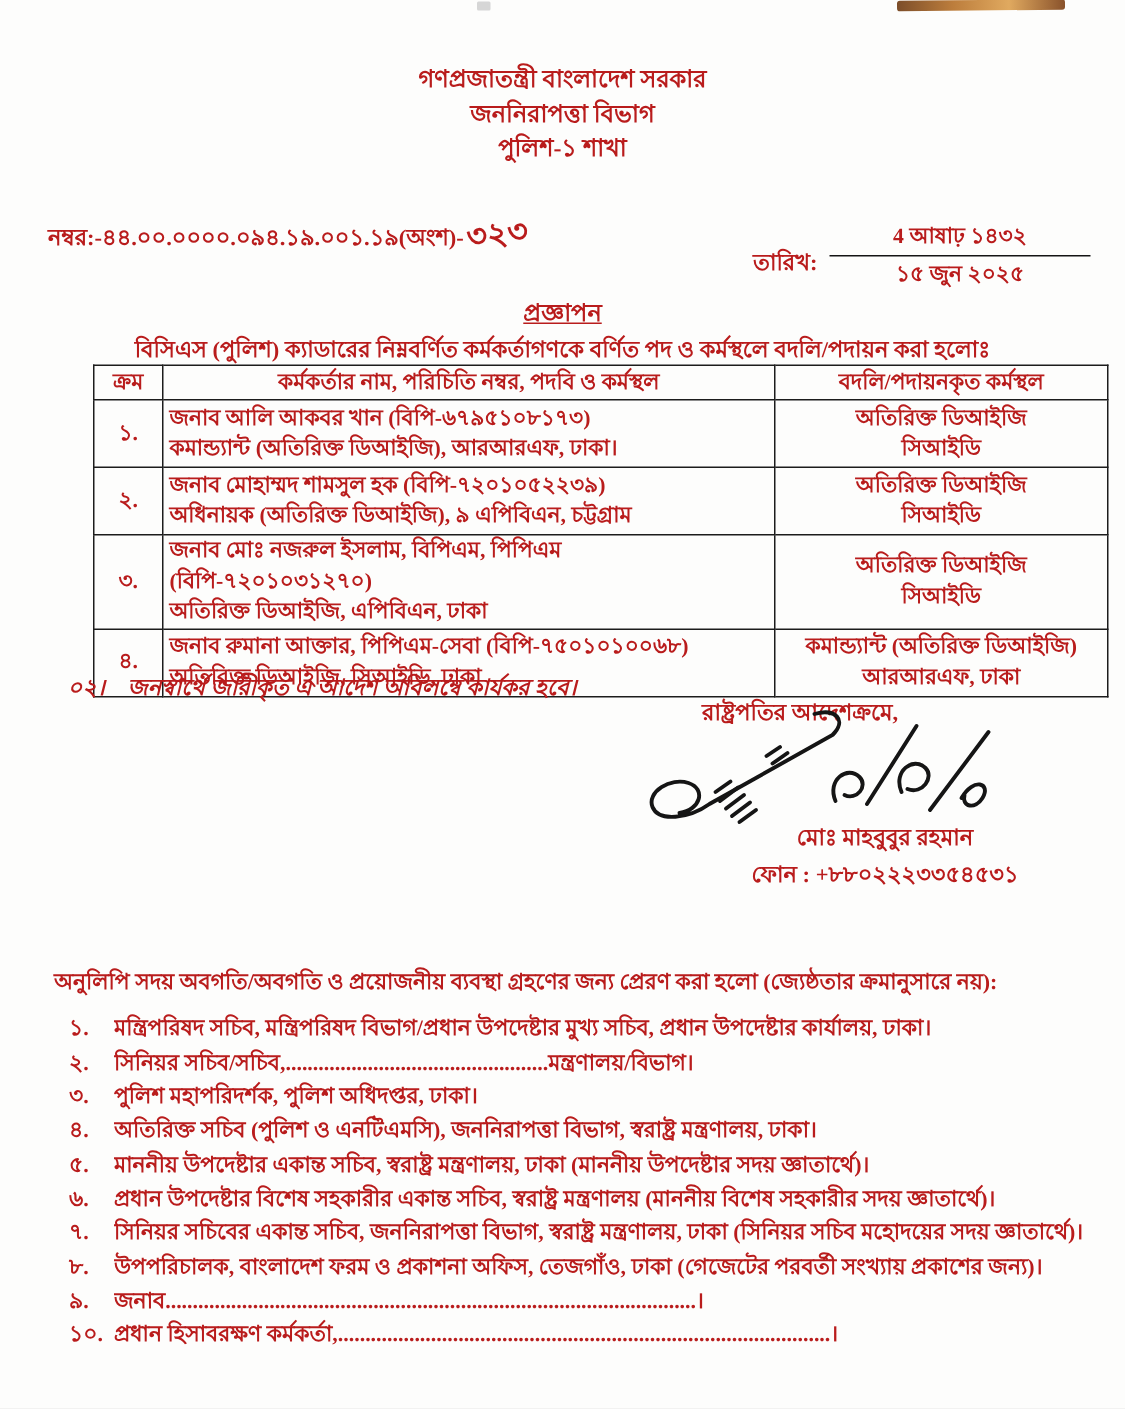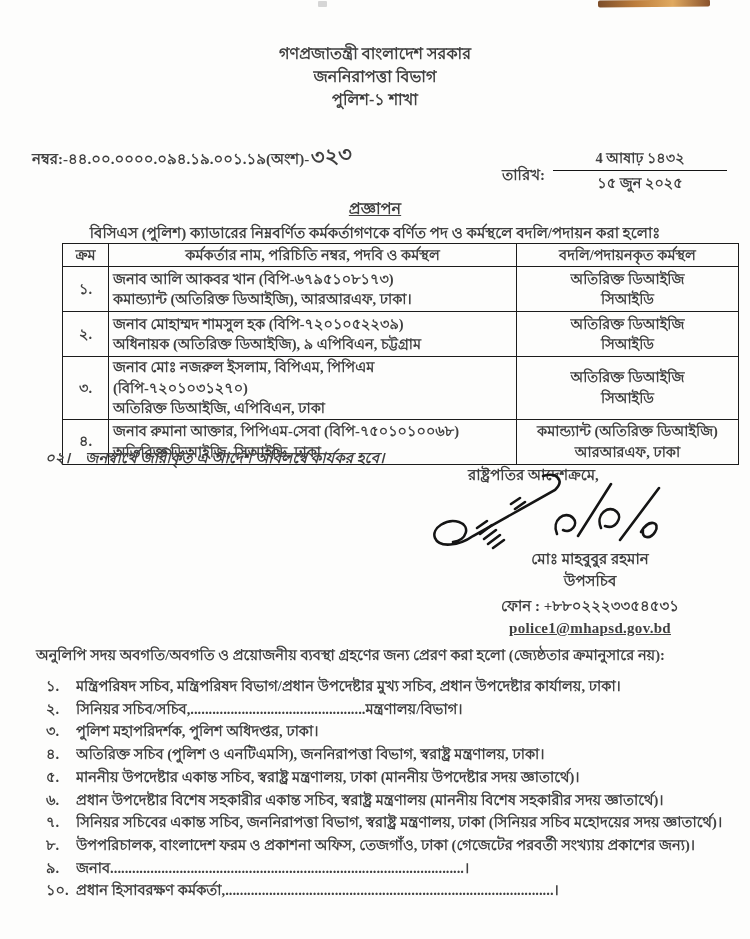--- a/index.html
+++ b/index.html
@@ -1,18 +1,18 @@
 <!DOCTYPE html>
 <html lang="bn"><head>
 <meta charset="utf-8">
 <style>
   html,body{margin:0;padding:0;background:#e9e9e9;}
   .page{
     position:relative;width:750px;height:939px;margin:0 auto;
-    background:#fdfdfc;overflow:hidden;color:#404040;
+    background:#fdfdfc;overflow:hidden;color:#b91c1c;
     font-family:"Liberation Serif","DejaVu Serif",serif;
     font-weight:700;
   }
   .abs{position:absolute;}
   
   .smudge-right{left:598px;top:0;width:112px;height:7px;
     background:linear-gradient(90deg,#6e3a12,#b56f27,#dda04e,#7c3f14);
     border-radius:2px;transform:rotate(-.6deg);opacity:.9;}
   .smudge-small{left:318px;top:1px;width:9px;height:6px;background:#c2c2c2;opacity:.65;border-radius:1px;}
   
@@ -161,23 +161,21 @@
       <path d="M142,64 C136,50 150,40 158,48 C164,54 156,64 148,60"></path>
       <path d="M163,66 L196,14"></path>
       <path d="M186,58 C180,44 194,34 202,42 C208,48 200,60 190,56"></path>
       <path d="M205,70 L244,18"></path>
       <path d="M226,62 C234,48 246,52 240,62 C235,70 226,68 228,60"></path>
     </g>
   </svg>
 
   <div class="abs sig-block">
     <div>মোঃ মাহবুবুর রহমান</div>
-    <div>উপসচিব</div>
     <div class="phone">ফোন : +৮৮০২২২৩৩৫৪৫৩১</div>
-    <div class="email">police1@mhapsd.gov.bd</div>
   </div>
 
   <div class="abs dist">
     <div class="heading">অনুলিপি সদয় অবগতি/অবগতি ও প্রয়োজনীয় ব্যবস্থা গ্রহণের জন্য প্রেরণ করা হলো (জ্যেষ্ঠতার ক্রমানুসারে নয়):</div>
 
     <div class="dist-item">
       <span class="no">১.</span>
       <span class="txt">মন্ত্রিপরিষদ সচিব, মন্ত্রিপরিষদ বিভাগ/প্রধান উপদেষ্টার মুখ্য সচিব, প্রধান উপদেষ্টার কার্যালয়, ঢাকা।</span>
     </div>
     <div class="dist-item">

